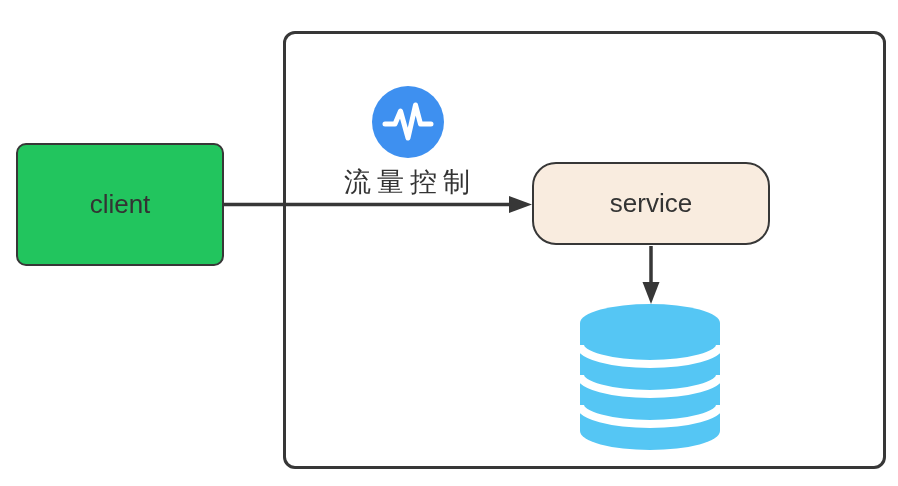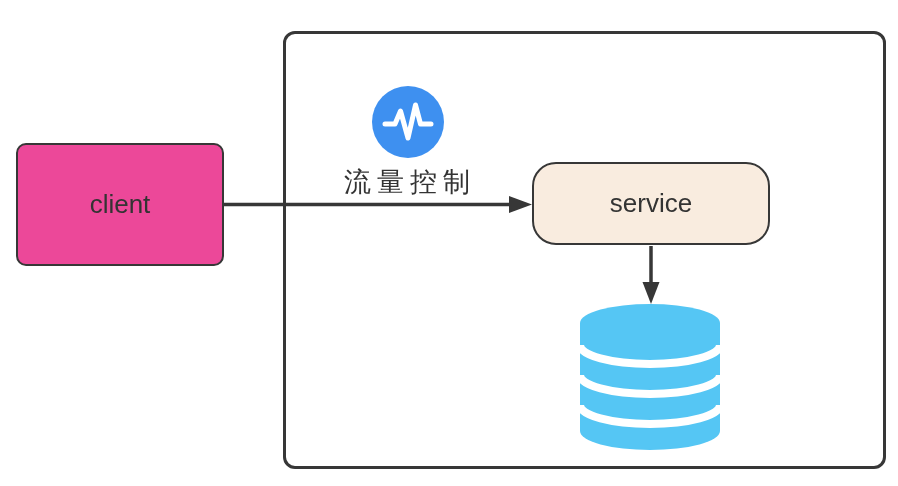--- a/index.html
+++ b/index.html
@@ -34,21 +34,21 @@
     justify-content: center;
     font-size: 26px;
     color: #333333;
   }
 
   .client-box {
     left: 16px;
     top: 143px;
     width: 208px;
     height: 123px;
-    background: #ec4899;
+    background: #22c55e;
   }
 
   .service-box {
     left: 532px;
     top: 162px;
     width: 238px;
     height: 83px;
     background: #f9ecdf;
     border-radius: 24px;
   }

